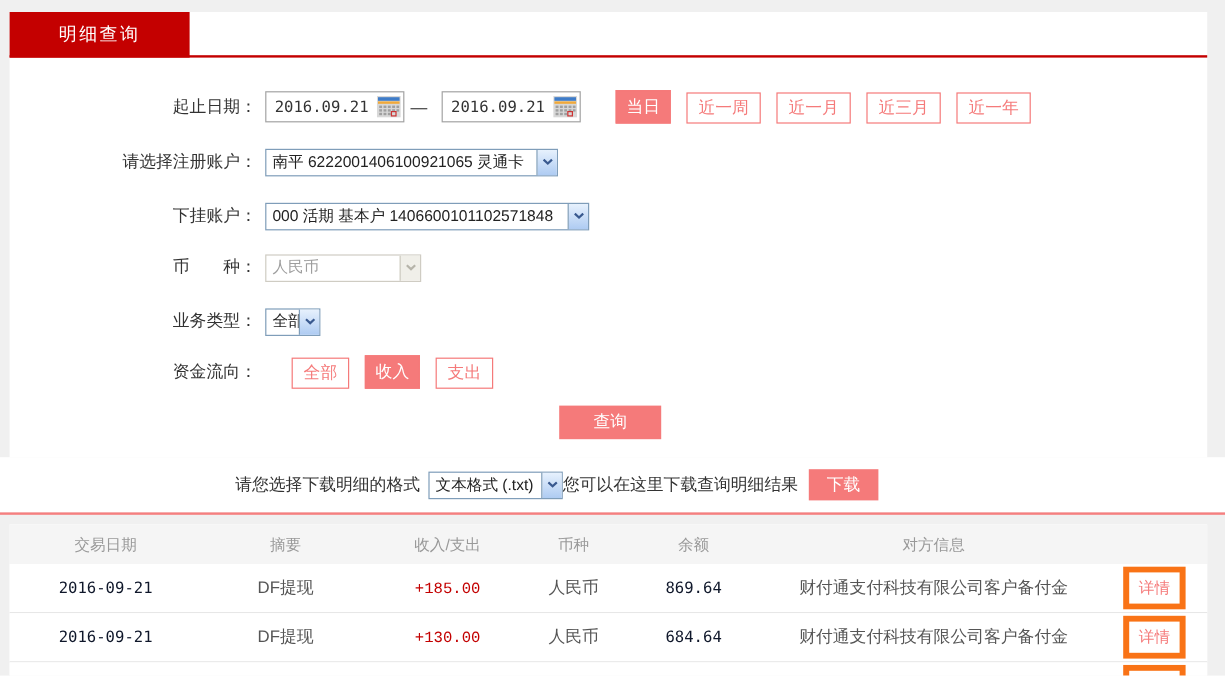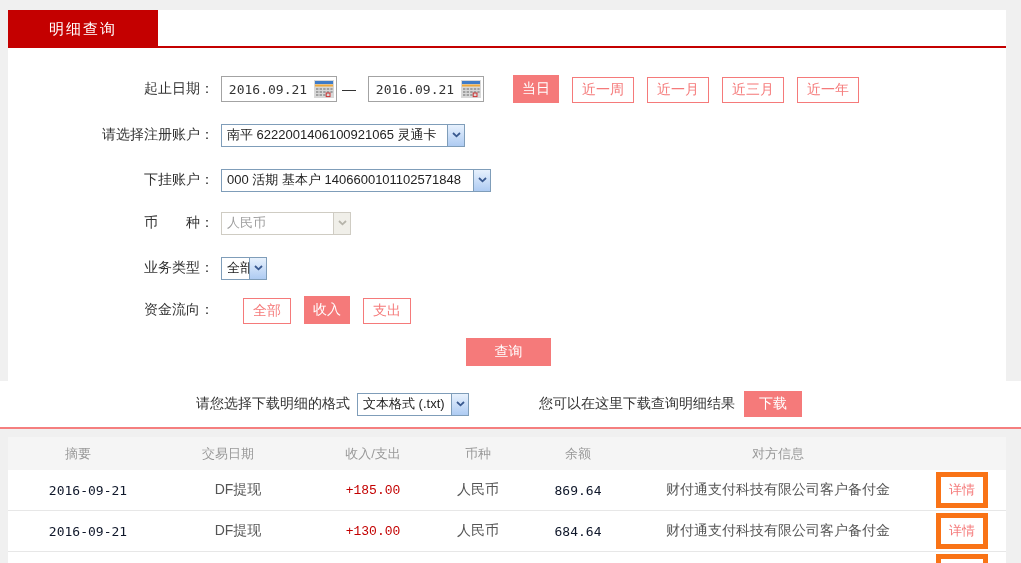--- a/index.html
+++ b/index.html
@@ -52,21 +52,21 @@
   .xp-select.disabled .arrow { background:#f0efe9; border-left-color:#cfccc3; }
   .w244{width:244px} .w270{width:270px} .w130{width:130px} .w46{width:46px} .w112{width:112px}
   .query-btn {
     margin-left:458px; width:85px; height:28px; background:#f57a7a; color:#fff;
     border:0; font-size:14px; cursor:pointer; font-family:inherit;
   }
   
   .dl-strip { position:absolute; left:0; top:381px; width:1021px; height:46px;
               background:#fff; display:flex; align-items:center; }
   .dl-label { margin-left:196px; font-size:14px; color:#333; }
-  .dl-hint  { margin-left:70px; font-size:14px; color:#333; }
+  .dl-hint  { font-size:14px; color:#333; }
   .dl-btn { margin-left:9px; width:58px; height:26px; background:#f57a7a; color:#fff;
             border:0; font-size:14px; cursor:pointer; font-family:inherit; }
   .salmon-line { position:absolute; left:0; top:427px; width:1021px; height:2px; background:#f57f7f; }
   
   .rtable { position:absolute; left:8px; top:437px; width:998px; background:#fff; }
   .thead { height:33px; background:#f5f5f5; display:flex; align-items:center;
            color:#999; font-size:13px; }
   .trow { height:41px; background:#fff; display:flex; align-items:center;
           border-bottom:1px solid #e7e7e7; font-size:13px; color:#555; }
   .cell { text-align:center; overflow:hidden; white-space:nowrap; }
@@ -223,22 +223,22 @@
     </span>
   </span>
   <span class="dl-hint">您可以在这里下载查询明细结果</span>
   <button class="dl-btn">下载</button>
 </div>
 
 <div class="salmon-line"></div>
 
 <div class="rtable">
   <div class="thead">
+      <div class="cell c1">交易日期</div>
       <div class="cell c2">摘要</div>
-      <div class="cell c1">交易日期</div>
       <div class="cell c3">收入/支出</div>
       <div class="cell c4">币种</div>
       <div class="cell c5">余额</div>
       <div class="cell c6">对方信息</div>
       <div class="cell c7"></div>
     </div>
   <div>
       <div class="trow">
         <div class="cell c1 mono">2016-09-21</div>
         <div class="cell c2 cjk">DF提现</div>

